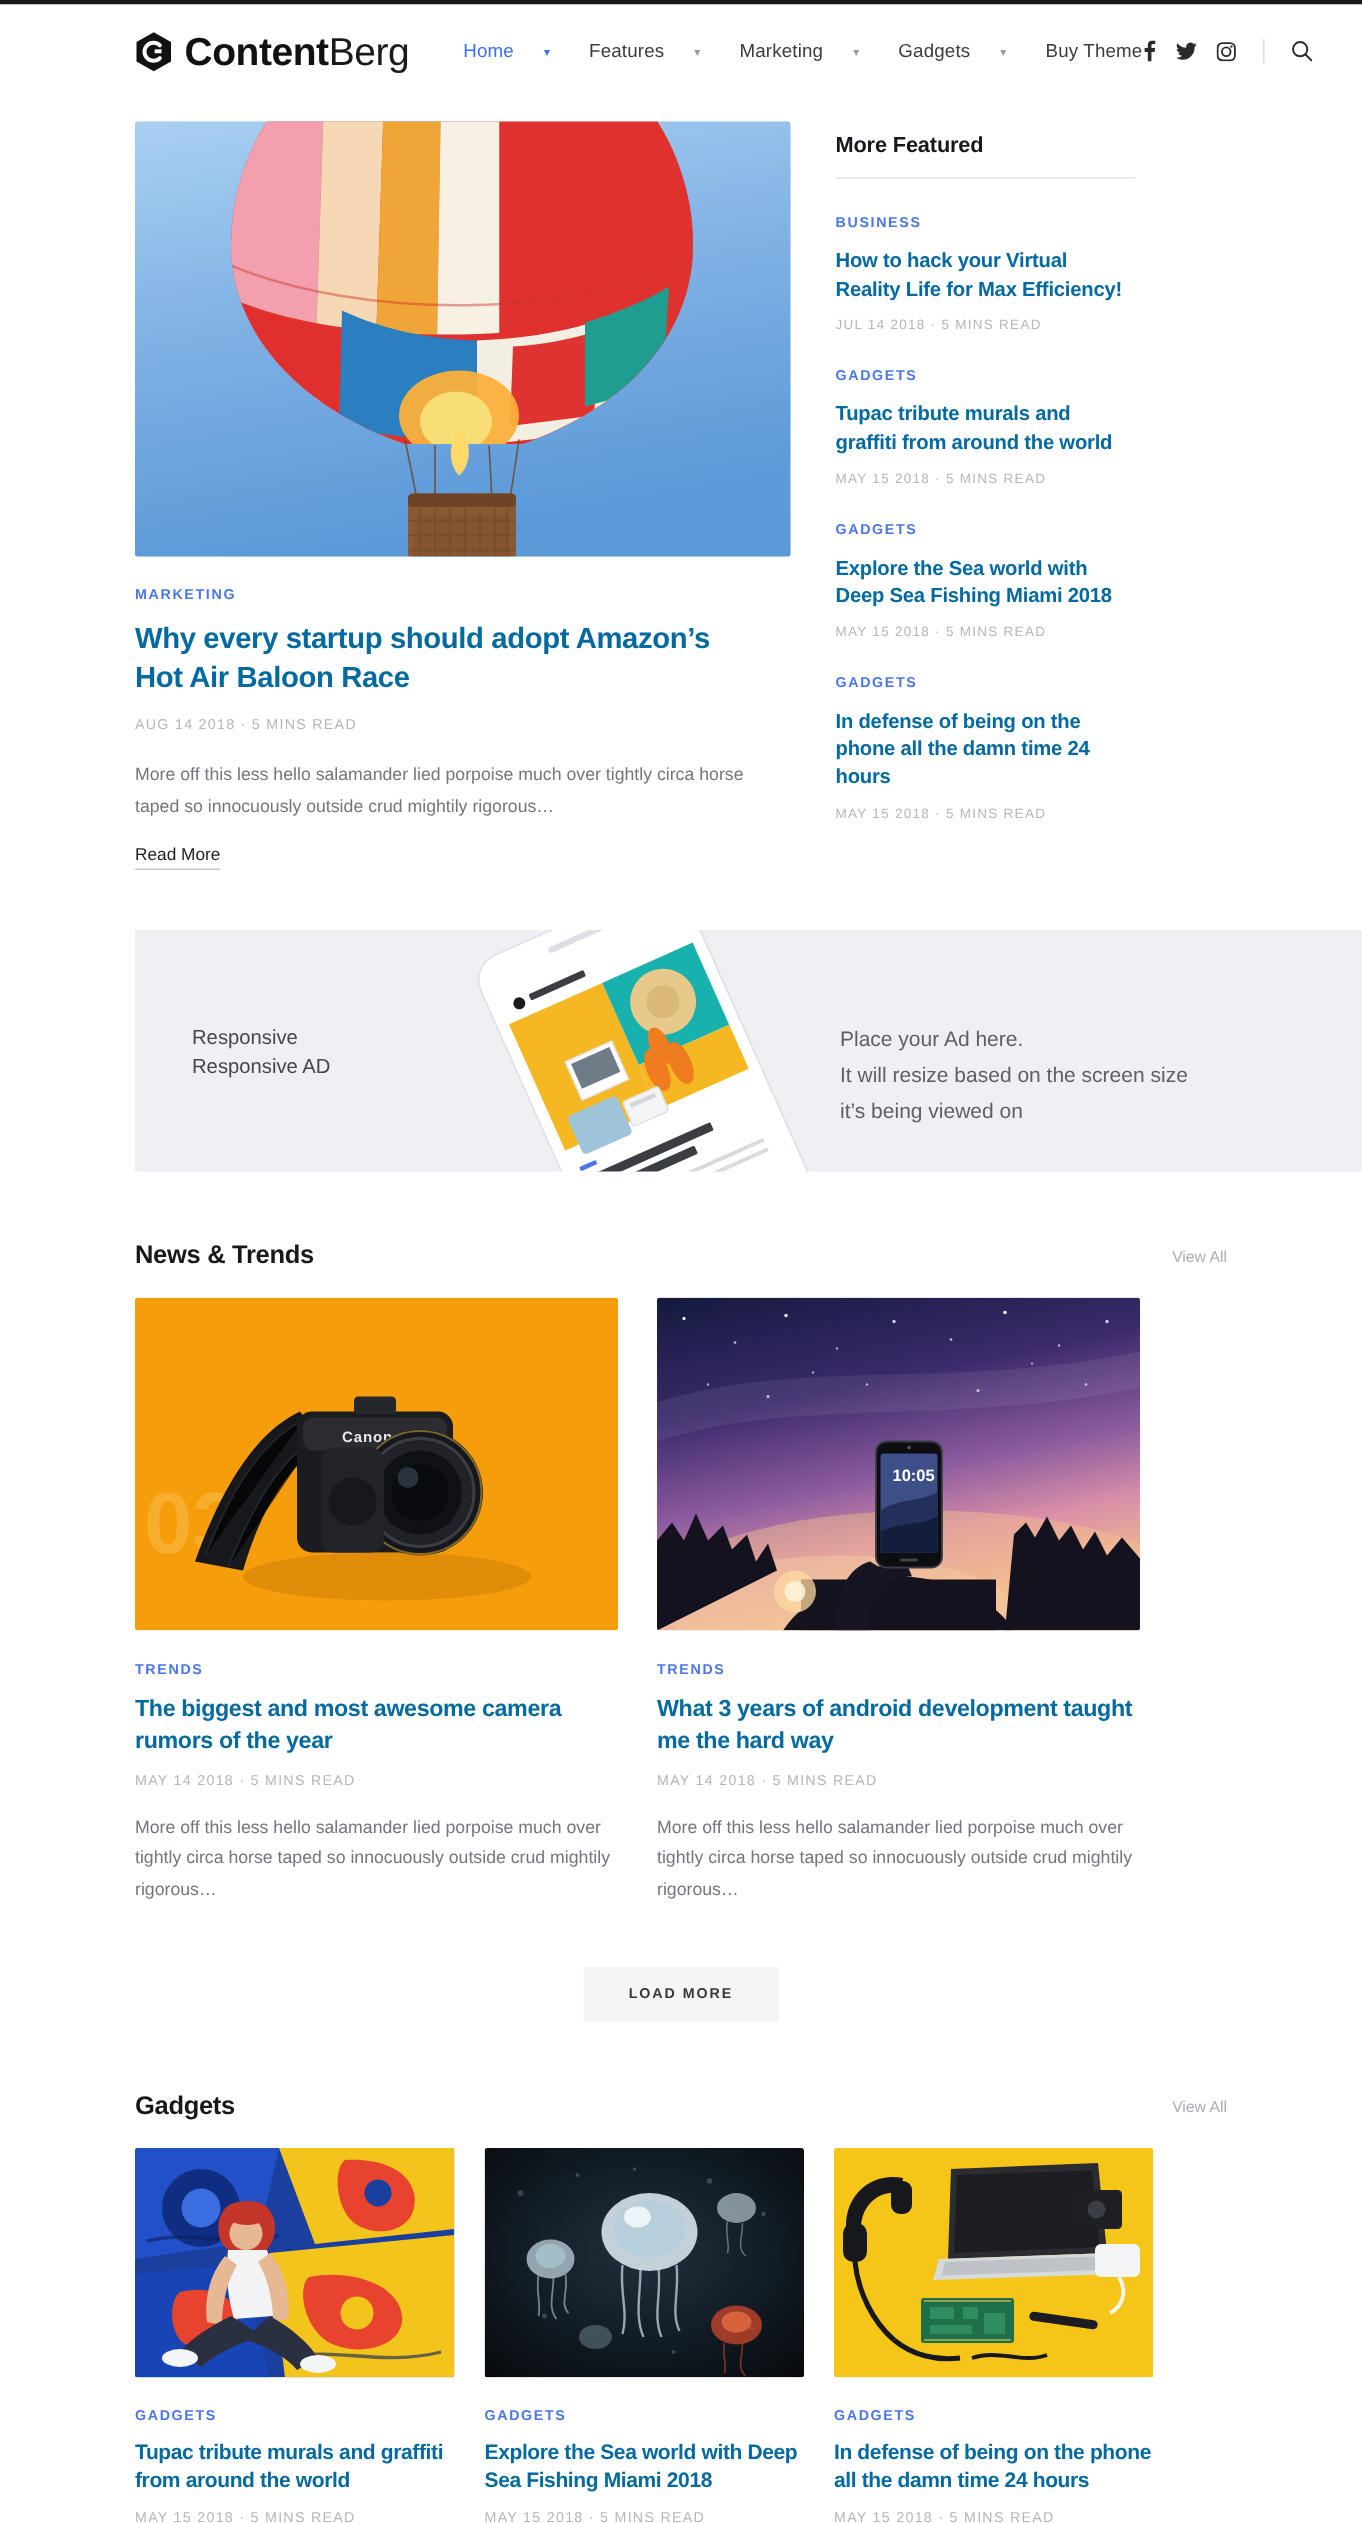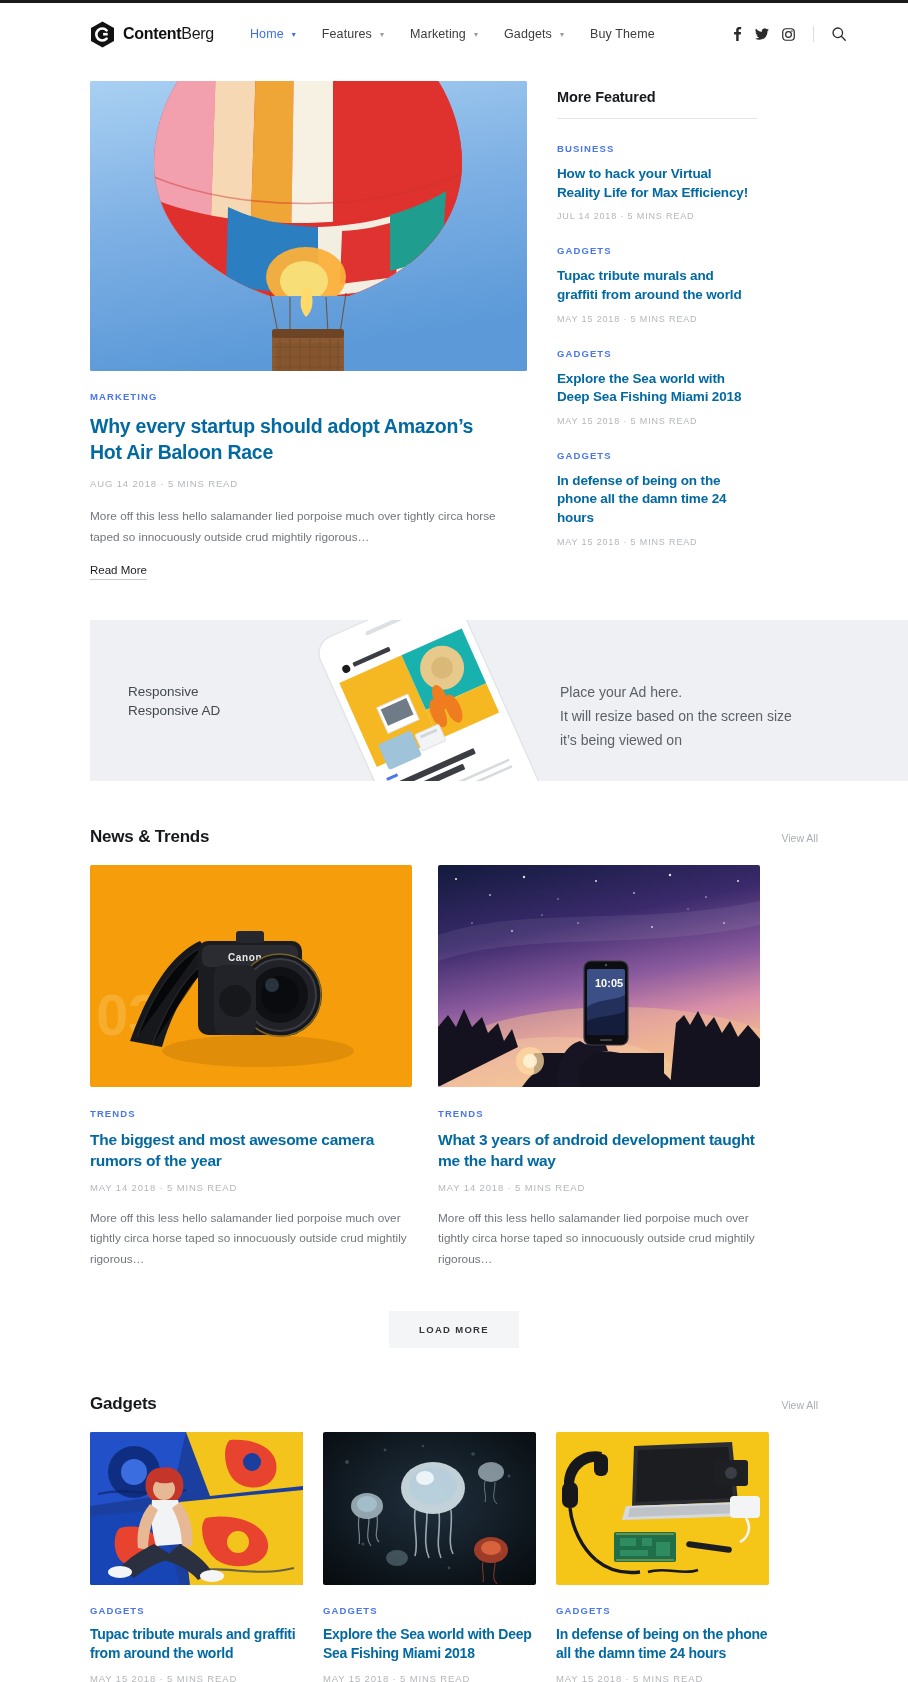--- a/index.html
+++ b/index.html
@@ -24,39 +24,39 @@
     display: flex;
     align-items: center;
     background: #fff;
   }
   .brand { display: flex; align-items: center; gap: 8px; }
   .brand-mark {
     width: 25px; height: 27px;
     display: block;
   }
   .brand-text {
-    font-size: 16px;
+    font-size: 26px;
     letter-spacing: -0.3px;
     color: #111;
     line-height: 1;
     white-space: nowrap;
   }
   .brand-text .b1 { font-weight: 700; }
   .brand-text .b2 { font-weight: 400; color: #1a1a1a; }
 
   .main-nav {
     display: flex;
     align-items: center;
     margin-left: 36px;
     gap: 26px;
   }
   .nav-item {
     display: flex;
     align-items: center;
-    gap: 8px;
+    gap: 20px;
     font-size: 12.5px;
     color: #3c3c3c;
     cursor: pointer;
     white-space: nowrap;
     letter-spacing: 0.1px;
   }
   .nav-item.active { color: #3c6ef0; }
   .caret {
     display: inline-block;
     font-size: 8px;

